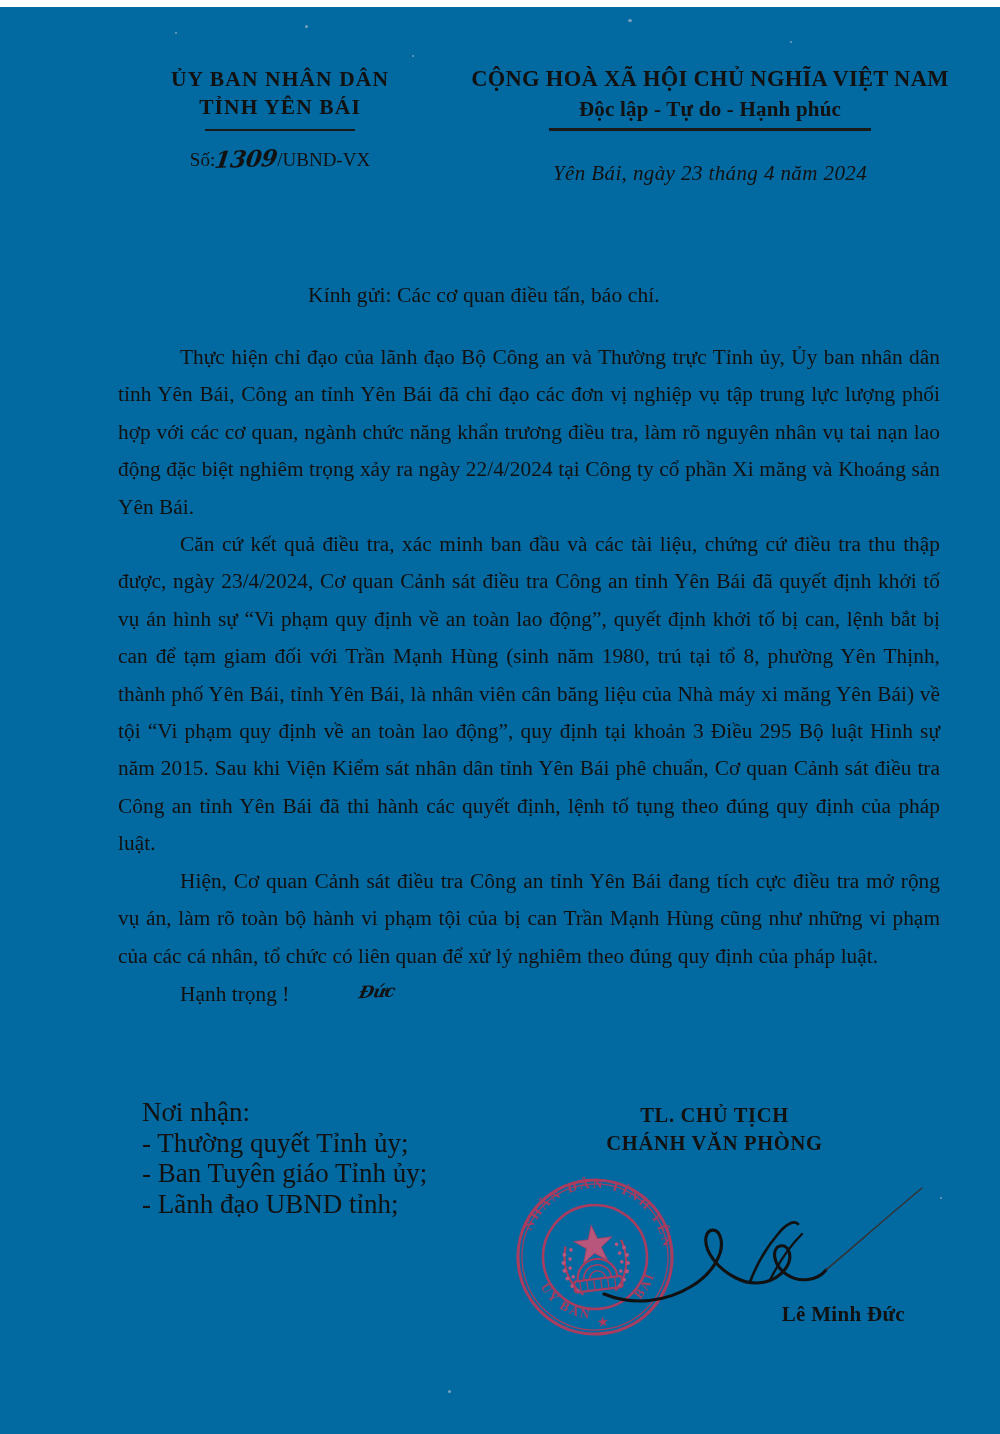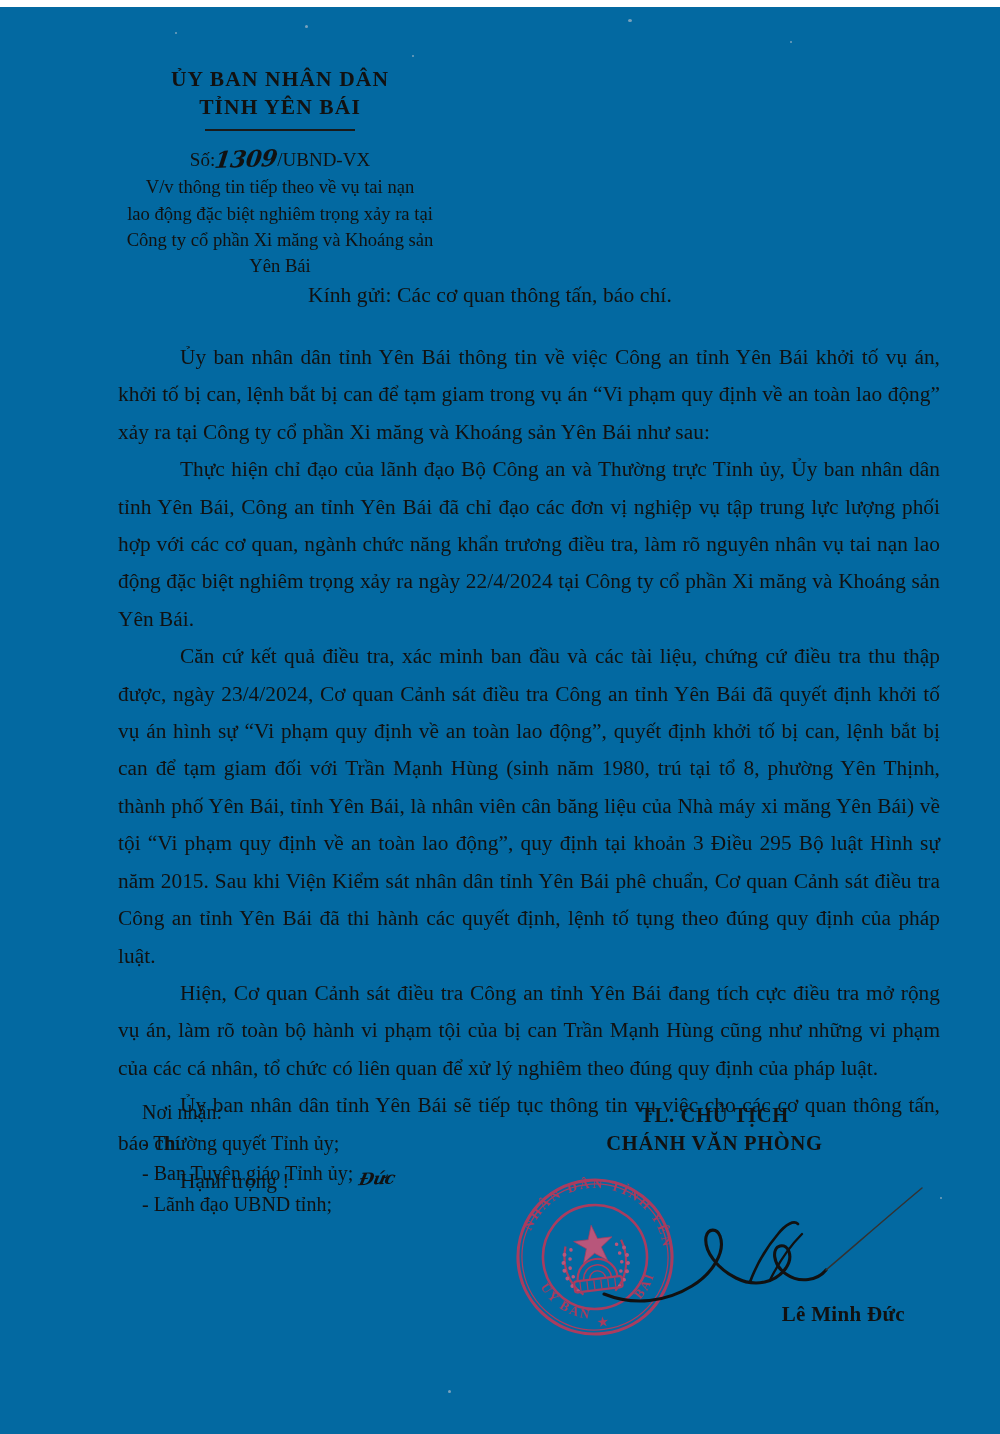--- a/index.html
+++ b/index.html
@@ -155,21 +155,21 @@
     margin-left: 8px;
     vertical-align: 2px;
     letter-spacing: -1px;
   }
 
   
   .recipients {
     position: absolute;
     top: 1090px;
     left: 142px;
-    font-size: 20px;
+    font-size: 27px;
     line-height: 30.5px;
   }
   .recipients .rc-title { white-space: nowrap; }
   .recipients .rc-item { white-space: nowrap; }
 
   .sign-block {
     position: absolute;
     top: 1094px;
     left: 542px;
     width: 345px;
@@ -227,37 +227,37 @@
   <div class="speck" style="left:448px;top:1383px;width:3px;height:3px;"></div>
   <div class="speck" style="left:940px;top:1190px;width:2px;height:2px;"></div>
 
   <div class="header">
 
     <div class="hdr-left">
       <div class="org-name">ỦY BAN NHÂN DÂN
 TỈNH YÊN BÁI</div>
       <div class="rule-short"></div>
       <div class="doc-number"><span>Số:</span><span class="num-hand">1309</span><span>/UBND-VX</span></div>
-      <div class="subject">V/v thông tin tiếp theo về vụ tai nạn
-lao động đặc biệt nghiêm trọng xảy ra tại
-Công ty cổ phần Xi măng và Khoáng sản
-Yên Bái</div>
     </div>
 
-
-  </div>
-
-  <div class="salutation">Kính gửi: Các cơ quan thông tấn, báo chí.</div>
+    <div class="hdr-right">
+      <div class="country-name">CỘNG HOÀ XÃ HỘI CHỦ NGHĨA VIỆT NAM</div>
+      <div class="motto">Độc lập - Tự  do - Hạnh phúc</div>
+      <div class="rule-motto"></div>
+      <div class="place-date">Yên Bái, ngày  23  tháng  4  năm 2024</div>
+    </div>
+
+  </div>
+
+  <div class="salutation">Kính gửi: Các cơ quan điều tấn, báo chí.</div>
 
   <div class="body-text">
-    <p>Ủy ban nhân dân tỉnh Yên Bái thông tin về việc Công an tỉnh Yên Bái khởi tố vụ án, khởi tố bị can, lệnh bắt bị can để tạm giam trong vụ án “Vi phạm quy định về an toàn lao động” xảy ra tại Công ty cổ phần Xi măng và Khoáng sản Yên Bái như sau:</p>
     <p>Thực hiện chỉ đạo của lãnh đạo Bộ Công an và Thường trực Tỉnh ủy, Ủy ban nhân dân tỉnh Yên Bái, Công an tỉnh Yên Bái đã chỉ đạo các đơn vị nghiệp vụ tập trung lực lượng phối hợp với các cơ quan, ngành chức năng khẩn trương điều tra, làm rõ nguyên nhân vụ tai nạn lao động đặc biệt nghiêm trọng xảy ra ngày 22/4/2024 tại Công ty cổ phần Xi măng và Khoáng sản Yên Bái.</p>
     <p>Căn cứ kết quả điều tra, xác minh ban đầu và các tài liệu, chứng cứ điều tra thu thập được, ngày 23/4/2024, Cơ quan Cảnh sát điều tra Công an tỉnh Yên Bái đã quyết định khởi tố vụ án hình sự “Vi phạm quy định về an toàn lao động”, quyết định khởi tố bị can, lệnh bắt bị can để tạm giam đối với Trần Mạnh Hùng (sinh năm 1980, trú tại tổ 8, phường Yên Thịnh, thành phố Yên Bái, tỉnh Yên Bái, là nhân viên cân băng liệu của Nhà máy xi măng Yên Bái) về tội “Vi phạm quy định về an toàn lao động”, quy định tại khoản 3 Điều 295 Bộ luật Hình sự năm 2015. Sau khi Viện Kiểm sát nhân dân tỉnh Yên Bái phê chuẩn, Cơ quan Cảnh sát điều tra Công an tỉnh Yên Bái đã thi hành các quyết định, lệnh tố tụng theo đúng quy định của pháp luật.</p>
     <p>Hiện, Cơ quan Cảnh sát điều tra Công an tỉnh Yên Bái đang tích cực điều tra mở rộng vụ án, làm rõ toàn bộ hành vi phạm tội của bị can Trần Mạnh Hùng cũng như những vi phạm của các cá nhân, tổ chức có liên quan để xử lý nghiêm theo đúng quy định của pháp luật.</p>
-    <p>Ủy ban nhân dân tỉnh Yên Bái sẽ tiếp tục thông tin vụ việc cho các cơ quan thông tấn, báo chí.</p>
     <p class="closing-line"><span>Hạnh trọng !</span><span class="hand-initial">Đức</span></p>
   </div>
 
   <div class="recipients">
     <div class="rc-title">Nơi nhận:</div>
     <div class="rc-item">- Thường quyết Tỉnh ủy;</div>
     <div class="rc-item">- Ban Tuyên giáo Tỉnh ủy;</div>
     <div class="rc-item">- Lãnh đạo UBND tỉnh;</div>
   </div>
 

